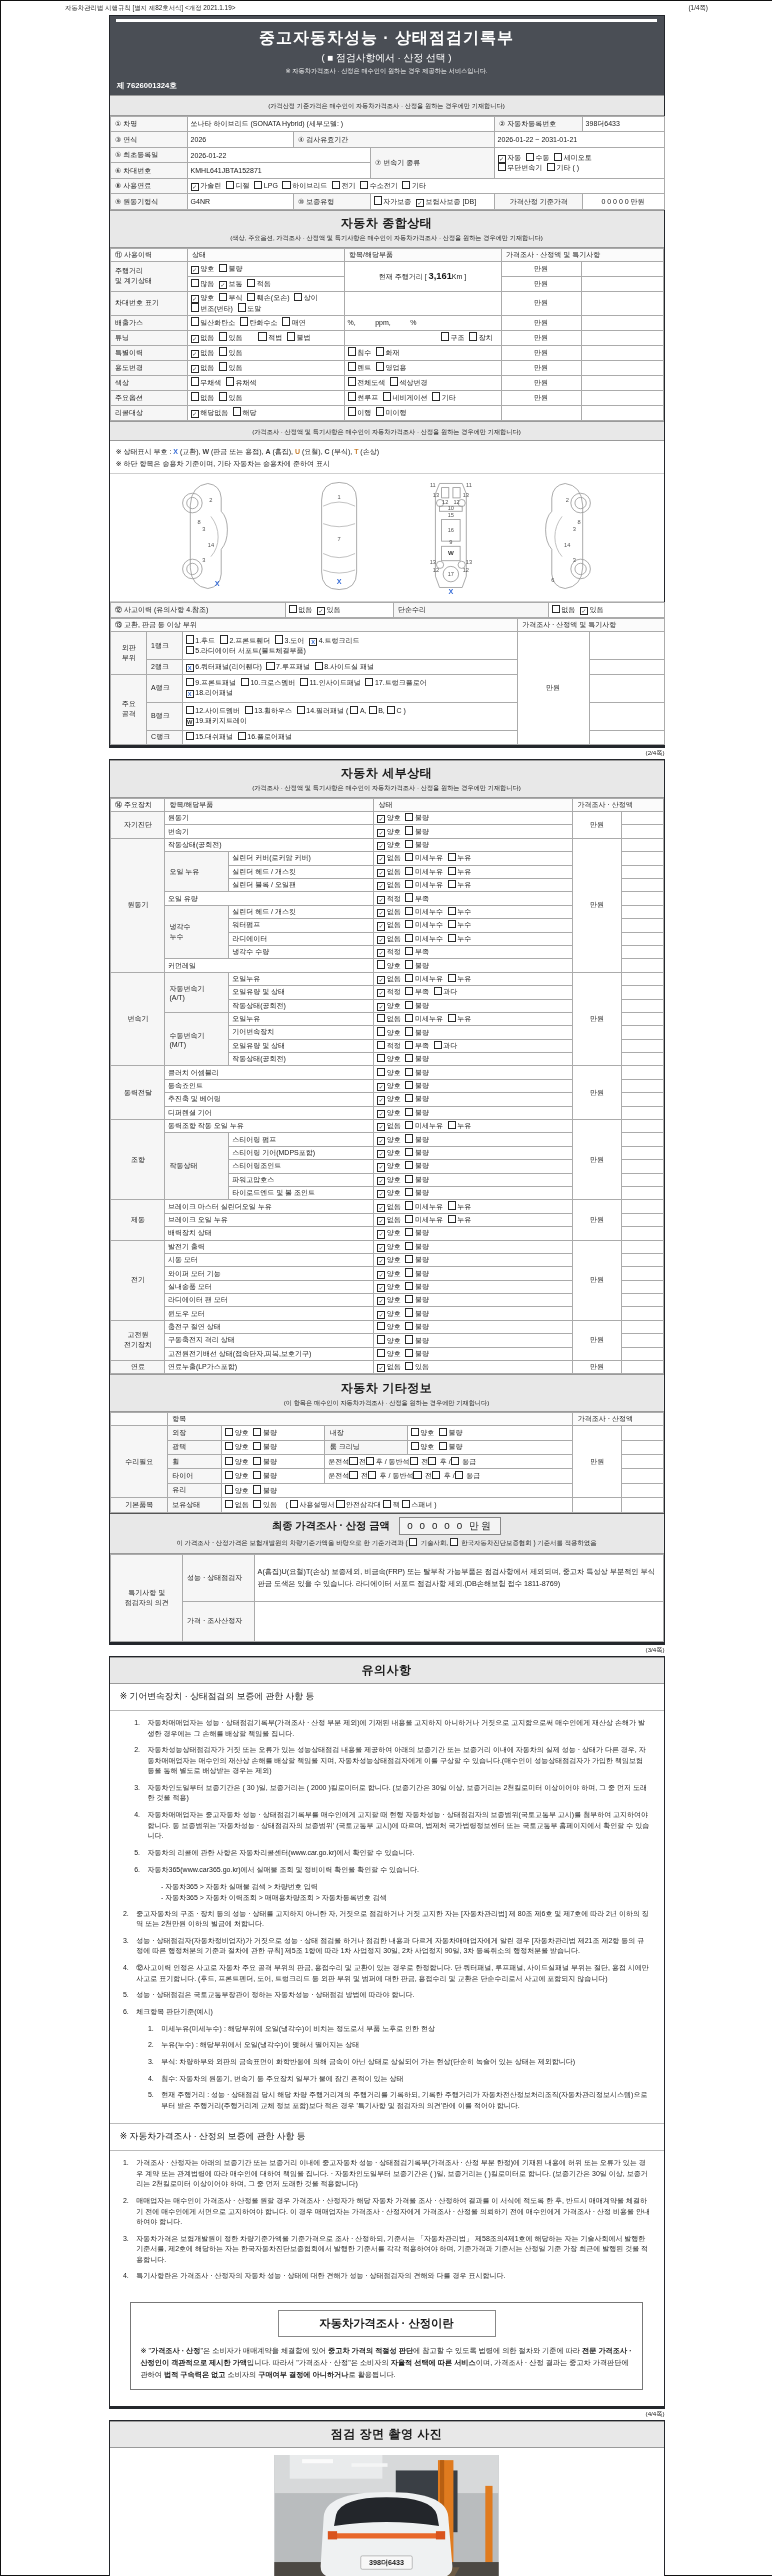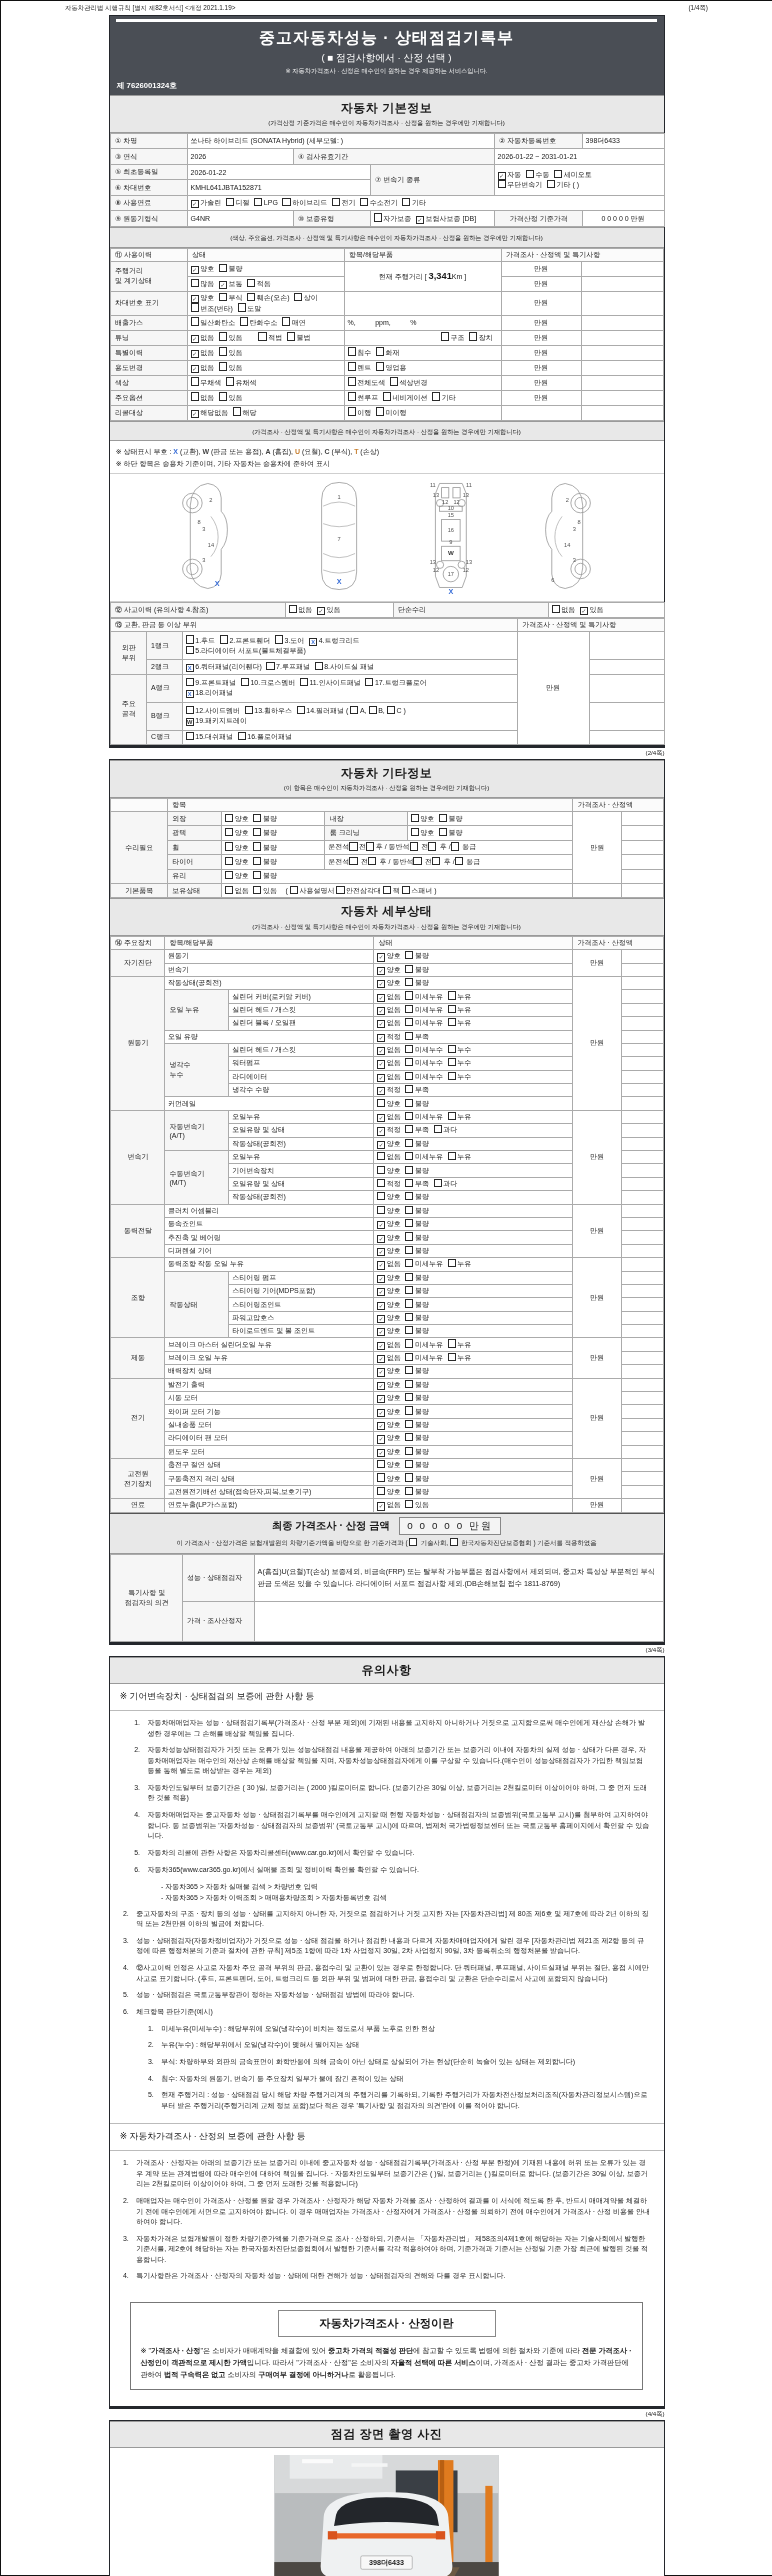--- a/index.html
+++ b/index.html
@@ -79,21 +79,20 @@
     <div class="pageblock">
       <div class="titlebox">
         <div class="stripe"></div>
         <div class="h-title">중고자동차성능 · 상태점검기록부</div>
         <div class="h-sub">( ■ 점검사항에서 · 산정 선택 )</div>
         <div class="h-note">※ 자동차가격조사 · 산정은 매수인이 원하는 경우 제공하는 서비스입니다.</div>
         <div class="h-doc">제 7626001324호</div>
       </div>
       <div>
           <div class="band">
-            <div class="bt">자동차 기본정보</div>
             <div class="bs">(가격산정 기준가격은 매수인이 자동차가격조사 · 산정을 원하는 경우에만 기재합니다)</div>
           </div>
           <table class="t">
             <colgroup>
               <col style="width:77px">
               <col style="width:106px">
               <col style="width:77px">
               <col style="width:124px">
               <col style="width:88px">
               <col style="width:82px">
@@ -131,41 +130,42 @@
                 <td class="lab">⑩ 보증유형</td>
                 <td class=""><span class="opt"><span class="bx"></span><span>자가보증</span></span><span class="opt"><span class="bx ck">✓</span><span>보험사보증 [DB]</span></span></td>
                 <td class="lab ct">가격산정 기준가격</td>
                 <td class="ct">0 0 0 0 0 만원</td>
               </tr>
             </tbody>
           </table>
         </div>
       <div>
           <div class="band">
+            <div class="bt">자동차 종합상태</div>
             <div class="bs">(색상, 주요옵션, 가격조사 · 산정액 및 특기사항은 매수인이 자동차가격조사 · 산정을 원하는 경우에만 기재합니다)</div>
           </div>
           <table class="t">
             <colgroup>
               <col style="width:77px">
               <col style="width:157px">
               <col style="width:157px">
               <col style="width:80px">
               <col style="width:82px">
             </colgroup>
             <tbody>
               <tr style="height:13.4px">
                 <td class="hd">⑪ 사용이력</td>
                 <td class="hd">상태</td>
                 <td class="hd">항목/해당부품</td>
                 <td class="hd" colspan="2">가격조사 · 산정액 및 특기사항</td>
               </tr>
               <tr style="height:15px">
                 <td class="lab" rowspan="2">주행거리<br>및 계기상태</td>
                 <td class=""><span class="opt"><span class="bx ck">✓</span><span>양호</span></span><span class="opt"><span class="bx"></span><span>불량</span></span></td>
-                <td class="ct" rowspan="2">현재 주행거리 [ <span class="big">3,341</span>Km ]</td>
+                <td class="ct" rowspan="2">현재 주행거리 [ <span class="big">3,161</span>Km ]</td>
                 <td class="pr">만원</td>
                 <td class=""></td>
               </tr>
               <tr style="height:15px">
                 <td class=""><span class="opt"><span class="bx"></span><span>많음</span></span><span class="opt"><span class="bx ck">✓</span><span>보통</span></span><span class="opt"><span class="bx"></span><span>적음</span></span></td>
                 <td class="pr">만원</td>
                 <td class=""></td>
               </tr>
               <tr style="height:15px">
                 <td class="lab">차대번호 표기</td>
@@ -359,20 +359,277 @@
               </tr>
             </tbody>
           </table>
         </div>
     </div>
     <div class="marker">(2/4쪽)</div>
 
     <div class="pageblock">
       <div>
           <div class="band">
+            <div class="bt">자동차 세부상태</div>
+            <div class="bs">(가격조사 · 산정액 및 특기사항은 매수인이 자동차가격조사 · 산정을 원하는 경우에만 기재합니다)</div>
+          </div>
+          <table class="t">
+            <colgroup>
+              <col style="width:54px">
+              <col style="width:64px">
+              <col style="width:144px">
+              <col style="width:198px">
+              <col style="width:49px">
+              <col style="width:41px">
+            </colgroup>
+            <tbody>
+              <tr style="height:13px">
+                <td class="hd">⑭ 주요장치</td>
+                <td class="hd" colspan="2">항목/해당부품</td>
+                <td class="hd">상태</td>
+                <td class="hd" colspan="2">가격조사 · 산정액</td>
+              </tr>
+              <tr style="height:13.4px">
+                <td class="lab ct" rowspan="2">자기진단</td>
+                <td class="" colspan="2">원동기</td>
+                <td class=""><span class="opt"><span class="bx ck">✓</span><span>양호</span></span><span class="opt"><span class="bx"></span><span>불량</span></span></td>
+                <td class="pr" rowspan="2">만원</td>
+                <td class=""></td>
+              </tr>
+              <tr style="height:13.4px">
+                <td class="" colspan="2">변속기</td>
+                <td class=""><span class="opt"><span class="bx ck">✓</span><span>양호</span></span><span class="opt"><span class="bx"></span><span>불량</span></span></td>
+                <td class=""></td>
+              </tr>
+              <tr style="height:13.4px">
+                <td class="lab ct" rowspan="10">원동기</td>
+                <td class="" colspan="2">작동상태(공회전)</td>
+                <td class=""><span class="opt"><span class="bx ck">✓</span><span>양호</span></span><span class="opt"><span class="bx"></span><span>불량</span></span></td>
+                <td class="pr" rowspan="10">만원</td>
+                <td class=""></td>
+              </tr>
+              <tr style="height:13.4px">
+                <td class="lab" rowspan="3">오일 누유</td>
+                <td class="">실린더 커버(로커암 커버)</td>
+                <td class=""><span class="opt"><span class="bx ck">✓</span><span>없음</span></span><span class="opt"><span class="bx"></span><span>미세누유</span></span><span class="opt"><span class="bx"></span><span>누유</span></span></td>
+                <td class=""></td>
+              </tr>
+              <tr style="height:13.4px">
+                <td class="">실린더 헤드 / 개스킷</td>
+                <td class=""><span class="opt"><span class="bx ck">✓</span><span>없음</span></span><span class="opt"><span class="bx"></span><span>미세누유</span></span><span class="opt"><span class="bx"></span><span>누유</span></span></td>
+                <td class=""></td>
+              </tr>
+              <tr style="height:13.4px">
+                <td class="">실린더 블록 / 오일팬</td>
+                <td class=""><span class="opt"><span class="bx ck">✓</span><span>없음</span></span><span class="opt"><span class="bx"></span><span>미세누유</span></span><span class="opt"><span class="bx"></span><span>누유</span></span></td>
+                <td class=""></td>
+              </tr>
+              <tr style="height:13.4px">
+                <td class="" colspan="2">오일 유량</td>
+                <td class=""><span class="opt"><span class="bx ck">✓</span><span>적정</span></span><span class="opt"><span class="bx"></span><span>부족</span></span></td>
+                <td class=""></td>
+              </tr>
+              <tr style="height:13.4px">
+                <td class="lab" rowspan="4">냉각수<br>누수</td>
+                <td class="">실린더 헤드 / 개스킷</td>
+                <td class=""><span class="opt"><span class="bx ck">✓</span><span>없음</span></span><span class="opt"><span class="bx"></span><span>미세누수</span></span><span class="opt"><span class="bx"></span><span>누수</span></span></td>
+                <td class=""></td>
+              </tr>
+              <tr style="height:13.4px">
+                <td class="">워터펌프</td>
+                <td class=""><span class="opt"><span class="bx ck">✓</span><span>없음</span></span><span class="opt"><span class="bx"></span><span>미세누수</span></span><span class="opt"><span class="bx"></span><span>누수</span></span></td>
+                <td class=""></td>
+              </tr>
+              <tr style="height:13.4px">
+                <td class="">라디에이터</td>
+                <td class=""><span class="opt"><span class="bx ck">✓</span><span>없음</span></span><span class="opt"><span class="bx"></span><span>미세누수</span></span><span class="opt"><span class="bx"></span><span>누수</span></span></td>
+                <td class=""></td>
+              </tr>
+              <tr style="height:13.4px">
+                <td class="">냉각수 수량</td>
+                <td class=""><span class="opt"><span class="bx ck">✓</span><span>적정</span></span><span class="opt"><span class="bx"></span><span>부족</span></span></td>
+                <td class=""></td>
+              </tr>
+              <tr style="height:13.4px">
+                <td class="" colspan="2">커먼레일</td>
+                <td class=""><span class="opt"><span class="bx"></span><span>양호</span></span><span class="opt"><span class="bx"></span><span>불량</span></span></td>
+                <td class=""></td>
+              </tr>
+              <tr style="height:13.4px">
+                <td class="lab ct" rowspan="7">변속기</td>
+                <td class="lab" rowspan="3">자동변속기<br>(A/T)</td>
+                <td class="">오일누유</td>
+                <td class=""><span class="opt"><span class="bx ck">✓</span><span>없음</span></span><span class="opt"><span class="bx"></span><span>미세누유</span></span><span class="opt"><span class="bx"></span><span>누유</span></span></td>
+                <td class="pr" rowspan="7">만원</td>
+                <td class=""></td>
+              </tr>
+              <tr style="height:13.4px">
+                <td class="">오일유량 및 상태</td>
+                <td class=""><span class="opt"><span class="bx ck">✓</span><span>적정</span></span><span class="opt"><span class="bx"></span><span>부족</span></span><span class="opt"><span class="bx"></span><span>과다</span></span></td>
+                <td class=""></td>
+              </tr>
+              <tr style="height:13.4px">
+                <td class="">작동상태(공회전)</td>
+                <td class=""><span class="opt"><span class="bx ck">✓</span><span>양호</span></span><span class="opt"><span class="bx"></span><span>불량</span></span></td>
+                <td class=""></td>
+              </tr>
+              <tr style="height:13.4px">
+                <td class="lab" rowspan="4">수동변속기<br>(M/T)</td>
+                <td class="">오일누유</td>
+                <td class=""><span class="opt"><span class="bx"></span><span>없음</span></span><span class="opt"><span class="bx"></span><span>미세누유</span></span><span class="opt"><span class="bx"></span><span>누유</span></span></td>
+                <td class=""></td>
+              </tr>
+              <tr style="height:13.4px">
+                <td class="">기어변속장치</td>
+                <td class=""><span class="opt"><span class="bx"></span><span>양호</span></span><span class="opt"><span class="bx"></span><span>불량</span></span></td>
+                <td class=""></td>
+              </tr>
+              <tr style="height:13.4px">
+                <td class="">오일유량 및 상태</td>
+                <td class=""><span class="opt"><span class="bx"></span><span>적정</span></span><span class="opt"><span class="bx"></span><span>부족</span></span><span class="opt"><span class="bx"></span><span>과다</span></span></td>
+                <td class=""></td>
+              </tr>
+              <tr style="height:13.4px">
+                <td class="">작동상태(공회전)</td>
+                <td class=""><span class="opt"><span class="bx"></span><span>양호</span></span><span class="opt"><span class="bx"></span><span>불량</span></span></td>
+                <td class=""></td>
+              </tr>
+              <tr style="height:13.4px">
+                <td class="lab ct" rowspan="4">동력전달</td>
+                <td class="" colspan="2">클러치 어셈블리</td>
+                <td class=""><span class="opt"><span class="bx"></span><span>양호</span></span><span class="opt"><span class="bx"></span><span>불량</span></span></td>
+                <td class="pr" rowspan="4">만원</td>
+                <td class=""></td>
+              </tr>
+              <tr style="height:13.4px">
+                <td class="" colspan="2">등속죠인트</td>
+                <td class=""><span class="opt"><span class="bx ck">✓</span><span>양호</span></span><span class="opt"><span class="bx"></span><span>불량</span></span></td>
+                <td class=""></td>
+              </tr>
+              <tr style="height:13.4px">
+                <td class="" colspan="2">추진축 및 베어링</td>
+                <td class=""><span class="opt"><span class="bx ck">✓</span><span>양호</span></span><span class="opt"><span class="bx"></span><span>불량</span></span></td>
+                <td class=""></td>
+              </tr>
+              <tr style="height:13.4px">
+                <td class="" colspan="2">디퍼렌셜 기어</td>
+                <td class=""><span class="opt"><span class="bx ck">✓</span><span>양호</span></span><span class="opt"><span class="bx"></span><span>불량</span></span></td>
+                <td class=""></td>
+              </tr>
+              <tr style="height:13.4px">
+                <td class="lab ct" rowspan="6">조향</td>
+                <td class="" colspan="2">동력조향 작동 오일 누유</td>
+                <td class=""><span class="opt"><span class="bx ck">✓</span><span>없음</span></span><span class="opt"><span class="bx"></span><span>미세누유</span></span><span class="opt"><span class="bx"></span><span>누유</span></span></td>
+                <td class="pr" rowspan="6">만원</td>
+                <td class=""></td>
+              </tr>
+              <tr style="height:13.4px">
+                <td class="lab" rowspan="5">작동상태</td>
+                <td class="">스티어링 펌프</td>
+                <td class=""><span class="opt"><span class="bx ck">✓</span><span>양호</span></span><span class="opt"><span class="bx"></span><span>불량</span></span></td>
+                <td class=""></td>
+              </tr>
+              <tr style="height:13.4px">
+                <td class="">스티어링 기어(MDPS포함)</td>
+                <td class=""><span class="opt"><span class="bx ck">✓</span><span>양호</span></span><span class="opt"><span class="bx"></span><span>불량</span></span></td>
+                <td class=""></td>
+              </tr>
+              <tr style="height:13.4px">
+                <td class="">스티어링조인트</td>
+                <td class=""><span class="opt"><span class="bx ck">✓</span><span>양호</span></span><span class="opt"><span class="bx"></span><span>불량</span></span></td>
+                <td class=""></td>
+              </tr>
+              <tr style="height:13.4px">
+                <td class="">파워고압호스</td>
+                <td class=""><span class="opt"><span class="bx ck">✓</span><span>양호</span></span><span class="opt"><span class="bx"></span><span>불량</span></span></td>
+                <td class=""></td>
+              </tr>
+              <tr style="height:13.4px">
+                <td class="">타이로드엔드 및 볼 조인트</td>
+                <td class=""><span class="opt"><span class="bx ck">✓</span><span>양호</span></span><span class="opt"><span class="bx"></span><span>불량</span></span></td>
+                <td class=""></td>
+              </tr>
+              <tr style="height:13.4px">
+                <td class="lab ct" rowspan="3">제동</td>
+                <td class="" colspan="2">브레이크 마스터 실린더오일 누유</td>
+                <td class=""><span class="opt"><span class="bx ck">✓</span><span>없음</span></span><span class="opt"><span class="bx"></span><span>미세누유</span></span><span class="opt"><span class="bx"></span><span>누유</span></span></td>
+                <td class="pr" rowspan="3">만원</td>
+                <td class=""></td>
+              </tr>
+              <tr style="height:13.4px">
+                <td class="" colspan="2">브레이크 오일 누유</td>
+                <td class=""><span class="opt"><span class="bx ck">✓</span><span>없음</span></span><span class="opt"><span class="bx"></span><span>미세누유</span></span><span class="opt"><span class="bx"></span><span>누유</span></span></td>
+                <td class=""></td>
+              </tr>
+              <tr style="height:13.4px">
+                <td class="" colspan="2">배력장치 상태</td>
+                <td class=""><span class="opt"><span class="bx ck">✓</span><span>양호</span></span><span class="opt"><span class="bx"></span><span>불량</span></span></td>
+                <td class=""></td>
+              </tr>
+              <tr style="height:13.4px">
+                <td class="lab ct" rowspan="6">전기</td>
+                <td class="" colspan="2">발전기 출력</td>
+                <td class=""><span class="opt"><span class="bx ck">✓</span><span>양호</span></span><span class="opt"><span class="bx"></span><span>불량</span></span></td>
+                <td class="pr" rowspan="6">만원</td>
+                <td class=""></td>
+              </tr>
+              <tr style="height:13.4px">
+                <td class="" colspan="2">시동 모터</td>
+                <td class=""><span class="opt"><span class="bx ck">✓</span><span>양호</span></span><span class="opt"><span class="bx"></span><span>불량</span></span></td>
+                <td class=""></td>
+              </tr>
+              <tr style="height:13.4px">
+                <td class="" colspan="2">와이퍼 모터 기능</td>
+                <td class=""><span class="opt"><span class="bx ck">✓</span><span>양호</span></span><span class="opt"><span class="bx"></span><span>불량</span></span></td>
+                <td class=""></td>
+              </tr>
+              <tr style="height:13.4px">
+                <td class="" colspan="2">실내송풍 모터</td>
+                <td class=""><span class="opt"><span class="bx ck">✓</span><span>양호</span></span><span class="opt"><span class="bx"></span><span>불량</span></span></td>
+                <td class=""></td>
+              </tr>
+              <tr style="height:13.4px">
+                <td class="" colspan="2">라디에이터 팬 모터</td>
+                <td class=""><span class="opt"><span class="bx ck">✓</span><span>양호</span></span><span class="opt"><span class="bx"></span><span>불량</span></span></td>
+                <td class=""></td>
+              </tr>
+              <tr style="height:13.4px">
+                <td class="" colspan="2">윈도우 모터</td>
+                <td class=""><span class="opt"><span class="bx ck">✓</span><span>양호</span></span><span class="opt"><span class="bx"></span><span>불량</span></span></td>
+                <td class=""></td>
+              </tr>
+              <tr style="height:13.4px">
+                <td class="lab ct" rowspan="3">고전원<br>전기장치</td>
+                <td class="" colspan="2">충전구 절연 상태</td>
+                <td class=""><span class="opt"><span class="bx"></span><span>양호</span></span><span class="opt"><span class="bx"></span><span>불량</span></span></td>
+                <td class="pr" rowspan="3">만원</td>
+                <td class=""></td>
+              </tr>
+              <tr style="height:13.4px">
+                <td class="" colspan="2">구동축전지 격리 상태</td>
+                <td class=""><span class="opt"><span class="bx"></span><span>양호</span></span><span class="opt"><span class="bx"></span><span>불량</span></span></td>
+                <td class=""></td>
+              </tr>
+              <tr style="height:13.4px">
+                <td class="" colspan="2">고전원전기배선 상태(접속단자,피복,보호기구)</td>
+                <td class=""><span class="opt"><span class="bx"></span><span>양호</span></span><span class="opt"><span class="bx"></span><span>불량</span></span></td>
+                <td class=""></td>
+              </tr>
+              <tr style="height:13.4px">
+                <td class="lab ct" rowspan="1">연료</td>
+                <td class="" colspan="2">연료누출(LP가스포함)</td>
+                <td class=""><span class="opt"><span class="bx ck">✓</span><span>없음</span></span><span class="opt"><span class="bx"></span><span>있음</span></span></td>
+                <td class="pr" rowspan="1">만원</td>
+                <td class=""></td>
+              </tr>
+            </tbody>
+          </table>
+        </div>
+      <div>
+          <div class="band">
             <div class="bt">자동차 기타정보</div>
             <div class="bs">(이 항목은 매수인이 자동차가격조사 · 산정을 원하는 경우에만 기재합니다)</div>
           </div>
           <table class="t">
             <colgroup>
               <col style="width:57px">
               <col style="width:54px">
               <col style="width:103px">
               <col style="width:82px">
               <col style="width:165px">
@@ -416,277 +673,20 @@
               <tr style="height:14.4px">
                 <td class="lab">유리</td>
                 <td class="" colspan="3"><span class="opt"><span class="bx"></span><span>양호</span></span><span class="opt"><span class="bx"></span><span>불량</span></span></td>
                 <td class=""></td>
               </tr>
               <tr style="height:14.4px">
                 <td class="lab ct">기본품목</td>
                 <td class="lab">보유상태</td>
                 <td class="" colspan="3"><span class="opt"><span class="bx"></span><span>없음</span></span><span class="opt"><span class="bx"></span><span>있음</span></span>&nbsp; ( <span class="bx"></span>사용설명서 <span class="bx"></span>안전삼각대 <span class="bx"></span>잭 <span class="bx"></span>스패너 )</td>
                 <td class="pr"></td>
-                <td class=""></td>
-              </tr>
-            </tbody>
-          </table>
-        </div>
-      <div>
-          <div class="band">
-            <div class="bt">자동차 세부상태</div>
-            <div class="bs">(가격조사 · 산정액 및 특기사항은 매수인이 자동차가격조사 · 산정을 원하는 경우에만 기재합니다)</div>
-          </div>
-          <table class="t">
-            <colgroup>
-              <col style="width:54px">
-              <col style="width:64px">
-              <col style="width:144px">
-              <col style="width:198px">
-              <col style="width:49px">
-              <col style="width:41px">
-            </colgroup>
-            <tbody>
-              <tr style="height:13px">
-                <td class="hd">⑭ 주요장치</td>
-                <td class="hd" colspan="2">항목/해당부품</td>
-                <td class="hd">상태</td>
-                <td class="hd" colspan="2">가격조사 · 산정액</td>
-              </tr>
-              <tr style="height:13.4px">
-                <td class="lab ct" rowspan="2">자기진단</td>
-                <td class="" colspan="2">원동기</td>
-                <td class=""><span class="opt"><span class="bx ck">✓</span><span>양호</span></span><span class="opt"><span class="bx"></span><span>불량</span></span></td>
-                <td class="pr" rowspan="2">만원</td>
-                <td class=""></td>
-              </tr>
-              <tr style="height:13.4px">
-                <td class="" colspan="2">변속기</td>
-                <td class=""><span class="opt"><span class="bx ck">✓</span><span>양호</span></span><span class="opt"><span class="bx"></span><span>불량</span></span></td>
-                <td class=""></td>
-              </tr>
-              <tr style="height:13.4px">
-                <td class="lab ct" rowspan="10">원동기</td>
-                <td class="" colspan="2">작동상태(공회전)</td>
-                <td class=""><span class="opt"><span class="bx ck">✓</span><span>양호</span></span><span class="opt"><span class="bx"></span><span>불량</span></span></td>
-                <td class="pr" rowspan="10">만원</td>
-                <td class=""></td>
-              </tr>
-              <tr style="height:13.4px">
-                <td class="lab" rowspan="3">오일 누유</td>
-                <td class="">실린더 커버(로커암 커버)</td>
-                <td class=""><span class="opt"><span class="bx ck">✓</span><span>없음</span></span><span class="opt"><span class="bx"></span><span>미세누유</span></span><span class="opt"><span class="bx"></span><span>누유</span></span></td>
-                <td class=""></td>
-              </tr>
-              <tr style="height:13.4px">
-                <td class="">실린더 헤드 / 개스킷</td>
-                <td class=""><span class="opt"><span class="bx ck">✓</span><span>없음</span></span><span class="opt"><span class="bx"></span><span>미세누유</span></span><span class="opt"><span class="bx"></span><span>누유</span></span></td>
-                <td class=""></td>
-              </tr>
-              <tr style="height:13.4px">
-                <td class="">실린더 블록 / 오일팬</td>
-                <td class=""><span class="opt"><span class="bx ck">✓</span><span>없음</span></span><span class="opt"><span class="bx"></span><span>미세누유</span></span><span class="opt"><span class="bx"></span><span>누유</span></span></td>
-                <td class=""></td>
-              </tr>
-              <tr style="height:13.4px">
-                <td class="" colspan="2">오일 유량</td>
-                <td class=""><span class="opt"><span class="bx ck">✓</span><span>적정</span></span><span class="opt"><span class="bx"></span><span>부족</span></span></td>
-                <td class=""></td>
-              </tr>
-              <tr style="height:13.4px">
-                <td class="lab" rowspan="4">냉각수<br>누수</td>
-                <td class="">실린더 헤드 / 개스킷</td>
-                <td class=""><span class="opt"><span class="bx ck">✓</span><span>없음</span></span><span class="opt"><span class="bx"></span><span>미세누수</span></span><span class="opt"><span class="bx"></span><span>누수</span></span></td>
-                <td class=""></td>
-              </tr>
-              <tr style="height:13.4px">
-                <td class="">워터펌프</td>
-                <td class=""><span class="opt"><span class="bx ck">✓</span><span>없음</span></span><span class="opt"><span class="bx"></span><span>미세누수</span></span><span class="opt"><span class="bx"></span><span>누수</span></span></td>
-                <td class=""></td>
-              </tr>
-              <tr style="height:13.4px">
-                <td class="">라디에이터</td>
-                <td class=""><span class="opt"><span class="bx ck">✓</span><span>없음</span></span><span class="opt"><span class="bx"></span><span>미세누수</span></span><span class="opt"><span class="bx"></span><span>누수</span></span></td>
-                <td class=""></td>
-              </tr>
-              <tr style="height:13.4px">
-                <td class="">냉각수 수량</td>
-                <td class=""><span class="opt"><span class="bx ck">✓</span><span>적정</span></span><span class="opt"><span class="bx"></span><span>부족</span></span></td>
-                <td class=""></td>
-              </tr>
-              <tr style="height:13.4px">
-                <td class="" colspan="2">커먼레일</td>
-                <td class=""><span class="opt"><span class="bx"></span><span>양호</span></span><span class="opt"><span class="bx"></span><span>불량</span></span></td>
-                <td class=""></td>
-              </tr>
-              <tr style="height:13.4px">
-                <td class="lab ct" rowspan="7">변속기</td>
-                <td class="lab" rowspan="3">자동변속기<br>(A/T)</td>
-                <td class="">오일누유</td>
-                <td class=""><span class="opt"><span class="bx ck">✓</span><span>없음</span></span><span class="opt"><span class="bx"></span><span>미세누유</span></span><span class="opt"><span class="bx"></span><span>누유</span></span></td>
-                <td class="pr" rowspan="7">만원</td>
-                <td class=""></td>
-              </tr>
-              <tr style="height:13.4px">
-                <td class="">오일유량 및 상태</td>
-                <td class=""><span class="opt"><span class="bx ck">✓</span><span>적정</span></span><span class="opt"><span class="bx"></span><span>부족</span></span><span class="opt"><span class="bx"></span><span>과다</span></span></td>
-                <td class=""></td>
-              </tr>
-              <tr style="height:13.4px">
-                <td class="">작동상태(공회전)</td>
-                <td class=""><span class="opt"><span class="bx ck">✓</span><span>양호</span></span><span class="opt"><span class="bx"></span><span>불량</span></span></td>
-                <td class=""></td>
-              </tr>
-              <tr style="height:13.4px">
-                <td class="lab" rowspan="4">수동변속기<br>(M/T)</td>
-                <td class="">오일누유</td>
-                <td class=""><span class="opt"><span class="bx"></span><span>없음</span></span><span class="opt"><span class="bx"></span><span>미세누유</span></span><span class="opt"><span class="bx"></span><span>누유</span></span></td>
-                <td class=""></td>
-              </tr>
-              <tr style="height:13.4px">
-                <td class="">기어변속장치</td>
-                <td class=""><span class="opt"><span class="bx"></span><span>양호</span></span><span class="opt"><span class="bx"></span><span>불량</span></span></td>
-                <td class=""></td>
-              </tr>
-              <tr style="height:13.4px">
-                <td class="">오일유량 및 상태</td>
-                <td class=""><span class="opt"><span class="bx"></span><span>적정</span></span><span class="opt"><span class="bx"></span><span>부족</span></span><span class="opt"><span class="bx"></span><span>과다</span></span></td>
-                <td class=""></td>
-              </tr>
-              <tr style="height:13.4px">
-                <td class="">작동상태(공회전)</td>
-                <td class=""><span class="opt"><span class="bx"></span><span>양호</span></span><span class="opt"><span class="bx"></span><span>불량</span></span></td>
-                <td class=""></td>
-              </tr>
-              <tr style="height:13.4px">
-                <td class="lab ct" rowspan="4">동력전달</td>
-                <td class="" colspan="2">클러치 어셈블리</td>
-                <td class=""><span class="opt"><span class="bx"></span><span>양호</span></span><span class="opt"><span class="bx"></span><span>불량</span></span></td>
-                <td class="pr" rowspan="4">만원</td>
-                <td class=""></td>
-              </tr>
-              <tr style="height:13.4px">
-                <td class="" colspan="2">등속죠인트</td>
-                <td class=""><span class="opt"><span class="bx ck">✓</span><span>양호</span></span><span class="opt"><span class="bx"></span><span>불량</span></span></td>
-                <td class=""></td>
-              </tr>
-              <tr style="height:13.4px">
-                <td class="" colspan="2">추진축 및 베어링</td>
-                <td class=""><span class="opt"><span class="bx ck">✓</span><span>양호</span></span><span class="opt"><span class="bx"></span><span>불량</span></span></td>
-                <td class=""></td>
-              </tr>
-              <tr style="height:13.4px">
-                <td class="" colspan="2">디퍼렌셜 기어</td>
-                <td class=""><span class="opt"><span class="bx ck">✓</span><span>양호</span></span><span class="opt"><span class="bx"></span><span>불량</span></span></td>
-                <td class=""></td>
-              </tr>
-              <tr style="height:13.4px">
-                <td class="lab ct" rowspan="6">조향</td>
-                <td class="" colspan="2">동력조향 작동 오일 누유</td>
-                <td class=""><span class="opt"><span class="bx ck">✓</span><span>없음</span></span><span class="opt"><span class="bx"></span><span>미세누유</span></span><span class="opt"><span class="bx"></span><span>누유</span></span></td>
-                <td class="pr" rowspan="6">만원</td>
-                <td class=""></td>
-              </tr>
-              <tr style="height:13.4px">
-                <td class="lab" rowspan="5">작동상태</td>
-                <td class="">스티어링 펌프</td>
-                <td class=""><span class="opt"><span class="bx ck">✓</span><span>양호</span></span><span class="opt"><span class="bx"></span><span>불량</span></span></td>
-                <td class=""></td>
-              </tr>
-              <tr style="height:13.4px">
-                <td class="">스티어링 기어(MDPS포함)</td>
-                <td class=""><span class="opt"><span class="bx ck">✓</span><span>양호</span></span><span class="opt"><span class="bx"></span><span>불량</span></span></td>
-                <td class=""></td>
-              </tr>
-              <tr style="height:13.4px">
-                <td class="">스티어링조인트</td>
-                <td class=""><span class="opt"><span class="bx ck">✓</span><span>양호</span></span><span class="opt"><span class="bx"></span><span>불량</span></span></td>
-                <td class=""></td>
-              </tr>
-              <tr style="height:13.4px">
-                <td class="">파워고압호스</td>
-                <td class=""><span class="opt"><span class="bx ck">✓</span><span>양호</span></span><span class="opt"><span class="bx"></span><span>불량</span></span></td>
-                <td class=""></td>
-              </tr>
-              <tr style="height:13.4px">
-                <td class="">타이로드엔드 및 볼 조인트</td>
-                <td class=""><span class="opt"><span class="bx ck">✓</span><span>양호</span></span><span class="opt"><span class="bx"></span><span>불량</span></span></td>
-                <td class=""></td>
-              </tr>
-              <tr style="height:13.4px">
-                <td class="lab ct" rowspan="3">제동</td>
-                <td class="" colspan="2">브레이크 마스터 실린더오일 누유</td>
-                <td class=""><span class="opt"><span class="bx ck">✓</span><span>없음</span></span><span class="opt"><span class="bx"></span><span>미세누유</span></span><span class="opt"><span class="bx"></span><span>누유</span></span></td>
-                <td class="pr" rowspan="3">만원</td>
-                <td class=""></td>
-              </tr>
-              <tr style="height:13.4px">
-                <td class="" colspan="2">브레이크 오일 누유</td>
-                <td class=""><span class="opt"><span class="bx ck">✓</span><span>없음</span></span><span class="opt"><span class="bx"></span><span>미세누유</span></span><span class="opt"><span class="bx"></span><span>누유</span></span></td>
-                <td class=""></td>
-              </tr>
-              <tr style="height:13.4px">
-                <td class="" colspan="2">배력장치 상태</td>
-                <td class=""><span class="opt"><span class="bx ck">✓</span><span>양호</span></span><span class="opt"><span class="bx"></span><span>불량</span></span></td>
-                <td class=""></td>
-              </tr>
-              <tr style="height:13.4px">
-                <td class="lab ct" rowspan="6">전기</td>
-                <td class="" colspan="2">발전기 출력</td>
-                <td class=""><span class="opt"><span class="bx ck">✓</span><span>양호</span></span><span class="opt"><span class="bx"></span><span>불량</span></span></td>
-                <td class="pr" rowspan="6">만원</td>
-                <td class=""></td>
-              </tr>
-              <tr style="height:13.4px">
-                <td class="" colspan="2">시동 모터</td>
-                <td class=""><span class="opt"><span class="bx ck">✓</span><span>양호</span></span><span class="opt"><span class="bx"></span><span>불량</span></span></td>
-                <td class=""></td>
-              </tr>
-              <tr style="height:13.4px">
-                <td class="" colspan="2">와이퍼 모터 기능</td>
-                <td class=""><span class="opt"><span class="bx ck">✓</span><span>양호</span></span><span class="opt"><span class="bx"></span><span>불량</span></span></td>
-                <td class=""></td>
-              </tr>
-              <tr style="height:13.4px">
-                <td class="" colspan="2">실내송풍 모터</td>
-                <td class=""><span class="opt"><span class="bx ck">✓</span><span>양호</span></span><span class="opt"><span class="bx"></span><span>불량</span></span></td>
-                <td class=""></td>
-              </tr>
-              <tr style="height:13.4px">
-                <td class="" colspan="2">라디에이터 팬 모터</td>
-                <td class=""><span class="opt"><span class="bx ck">✓</span><span>양호</span></span><span class="opt"><span class="bx"></span><span>불량</span></span></td>
-                <td class=""></td>
-              </tr>
-              <tr style="height:13.4px">
-                <td class="" colspan="2">윈도우 모터</td>
-                <td class=""><span class="opt"><span class="bx ck">✓</span><span>양호</span></span><span class="opt"><span class="bx"></span><span>불량</span></span></td>
-                <td class=""></td>
-              </tr>
-              <tr style="height:13.4px">
-                <td class="lab ct" rowspan="3">고전원<br>전기장치</td>
-                <td class="" colspan="2">충전구 절연 상태</td>
-                <td class=""><span class="opt"><span class="bx"></span><span>양호</span></span><span class="opt"><span class="bx"></span><span>불량</span></span></td>
-                <td class="pr" rowspan="3">만원</td>
-                <td class=""></td>
-              </tr>
-              <tr style="height:13.4px">
-                <td class="" colspan="2">구동축전지 격리 상태</td>
-                <td class=""><span class="opt"><span class="bx"></span><span>양호</span></span><span class="opt"><span class="bx"></span><span>불량</span></span></td>
-                <td class=""></td>
-              </tr>
-              <tr style="height:13.4px">
-                <td class="" colspan="2">고전원전기배선 상태(접속단자,피복,보호기구)</td>
-                <td class=""><span class="opt"><span class="bx"></span><span>양호</span></span><span class="opt"><span class="bx"></span><span>불량</span></span></td>
-                <td class=""></td>
-              </tr>
-              <tr style="height:13.4px">
-                <td class="lab ct" rowspan="1">연료</td>
-                <td class="" colspan="2">연료누출(LP가스포함)</td>
-                <td class=""><span class="opt"><span class="bx ck">✓</span><span>없음</span></span><span class="opt"><span class="bx"></span><span>있음</span></span></td>
-                <td class="pr" rowspan="1">만원</td>
                 <td class=""></td>
               </tr>
             </tbody>
           </table>
         </div>
       <div>
           <div class="finalband">
     <div class="fp-row">
               <span class="fp-label">최종 가격조사 · 산정 금액</span>
     <span class="fp-value">0 0 0 0 0 만원</span>

